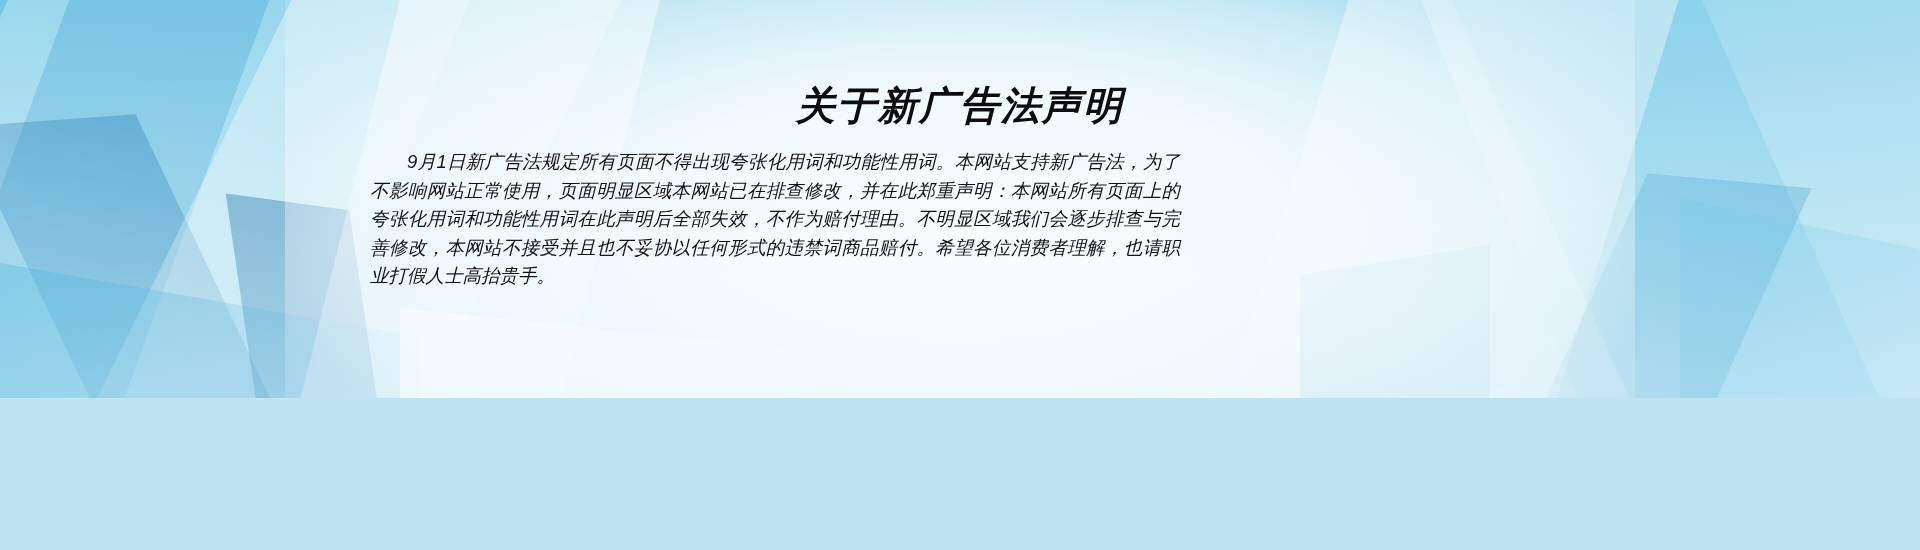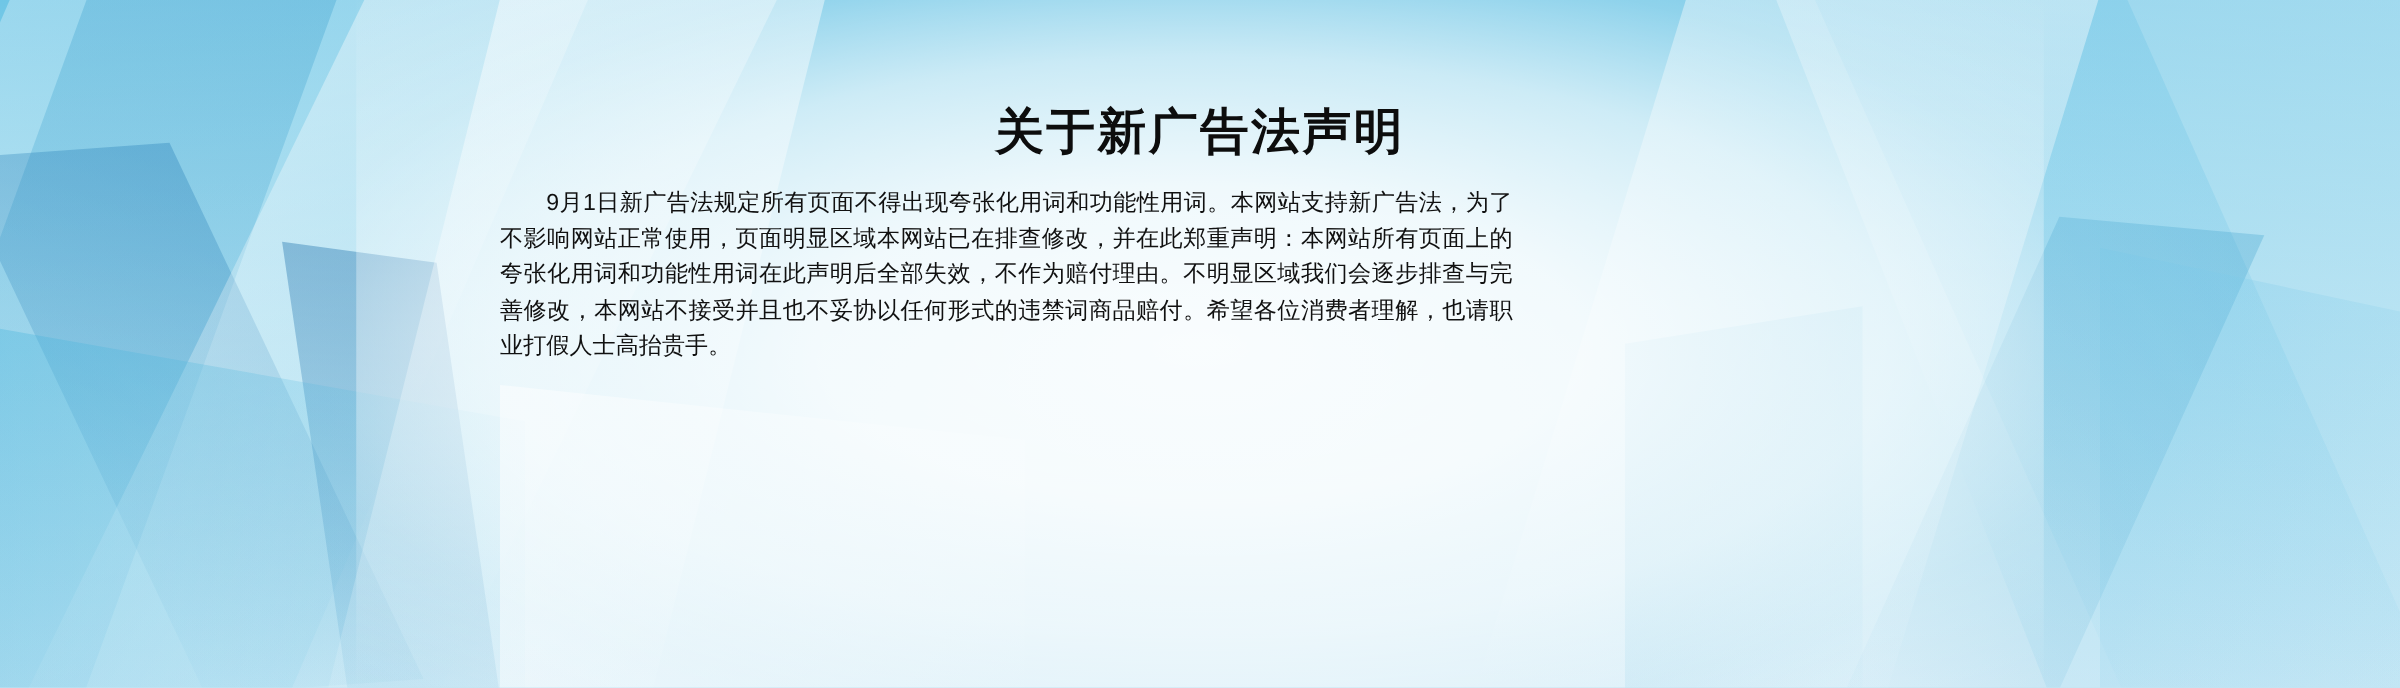--- a/index.html
+++ b/index.html
@@ -2,23 +2,24 @@
 <html><head>
 <meta charset="utf-8">
 <style>
   html,body{margin:0;padding:0;}
   body{
     width:1920px;height:550px;overflow:hidden;
     font-family:"Liberation Sans","DejaVu Sans",sans-serif;
     background:#bfe3f2;
   }
   #banner{
-    position:relative;width:1920px;height:550px;overflow:hidden;
+    position:relative;width:1920px;height:398px;overflow:hidden;
     background:
       linear-gradient(180deg,#6fc6e6 0%,#86d0ea 18%,#a8ddf0 45%,#c3e7f4 75%,#d8eef8 100%);
+    font-style: italic;
   }
   
   .shape{position:absolute;pointer-events:none;}
   .s1{left:-120px;top:-80px;width:460px;height:760px;
       background:linear-gradient(160deg,rgba(255,255,255,.34),rgba(86,188,226,.15));
       transform:skewX(-18deg) rotate(6deg);}
   .s2{left:-40px;top:-60px;width:200px;height:720px;
       background:linear-gradient(180deg,rgba(40,150,200,.30),rgba(120,205,235,.10));
       transform:skewX(-20deg);}
   .s3{left:60px;top:120px;width:180px;height:430px;
@@ -73,21 +74,21 @@
   #content{position:relative;z-index:5;width:1920px;height:550px;}
   #title{
     position:absolute;top:82px;left:0;width:1920px;
     text-align:center;
     font-size:39px;line-height:48px;font-weight:bold;
     color:#0d0d0d;letter-spacing:2px;
   }
   #statement{
     position:absolute;left:370px;top:148px;width:810px;
     font-size:18.5px;line-height:28.5px;color:#111;
-    text-align:justify;text-justify:inter-ideograph;margin-left:30px;
+    text-align:justify;text-justify:inter-ideograph;
   }
   #statement p{margin:0;}
   #statement p.indent{text-indent:2em;}
 </style>
 </head>
 <body>
 
 <div id="banner">
 
   <div class="shape s1"></div>

